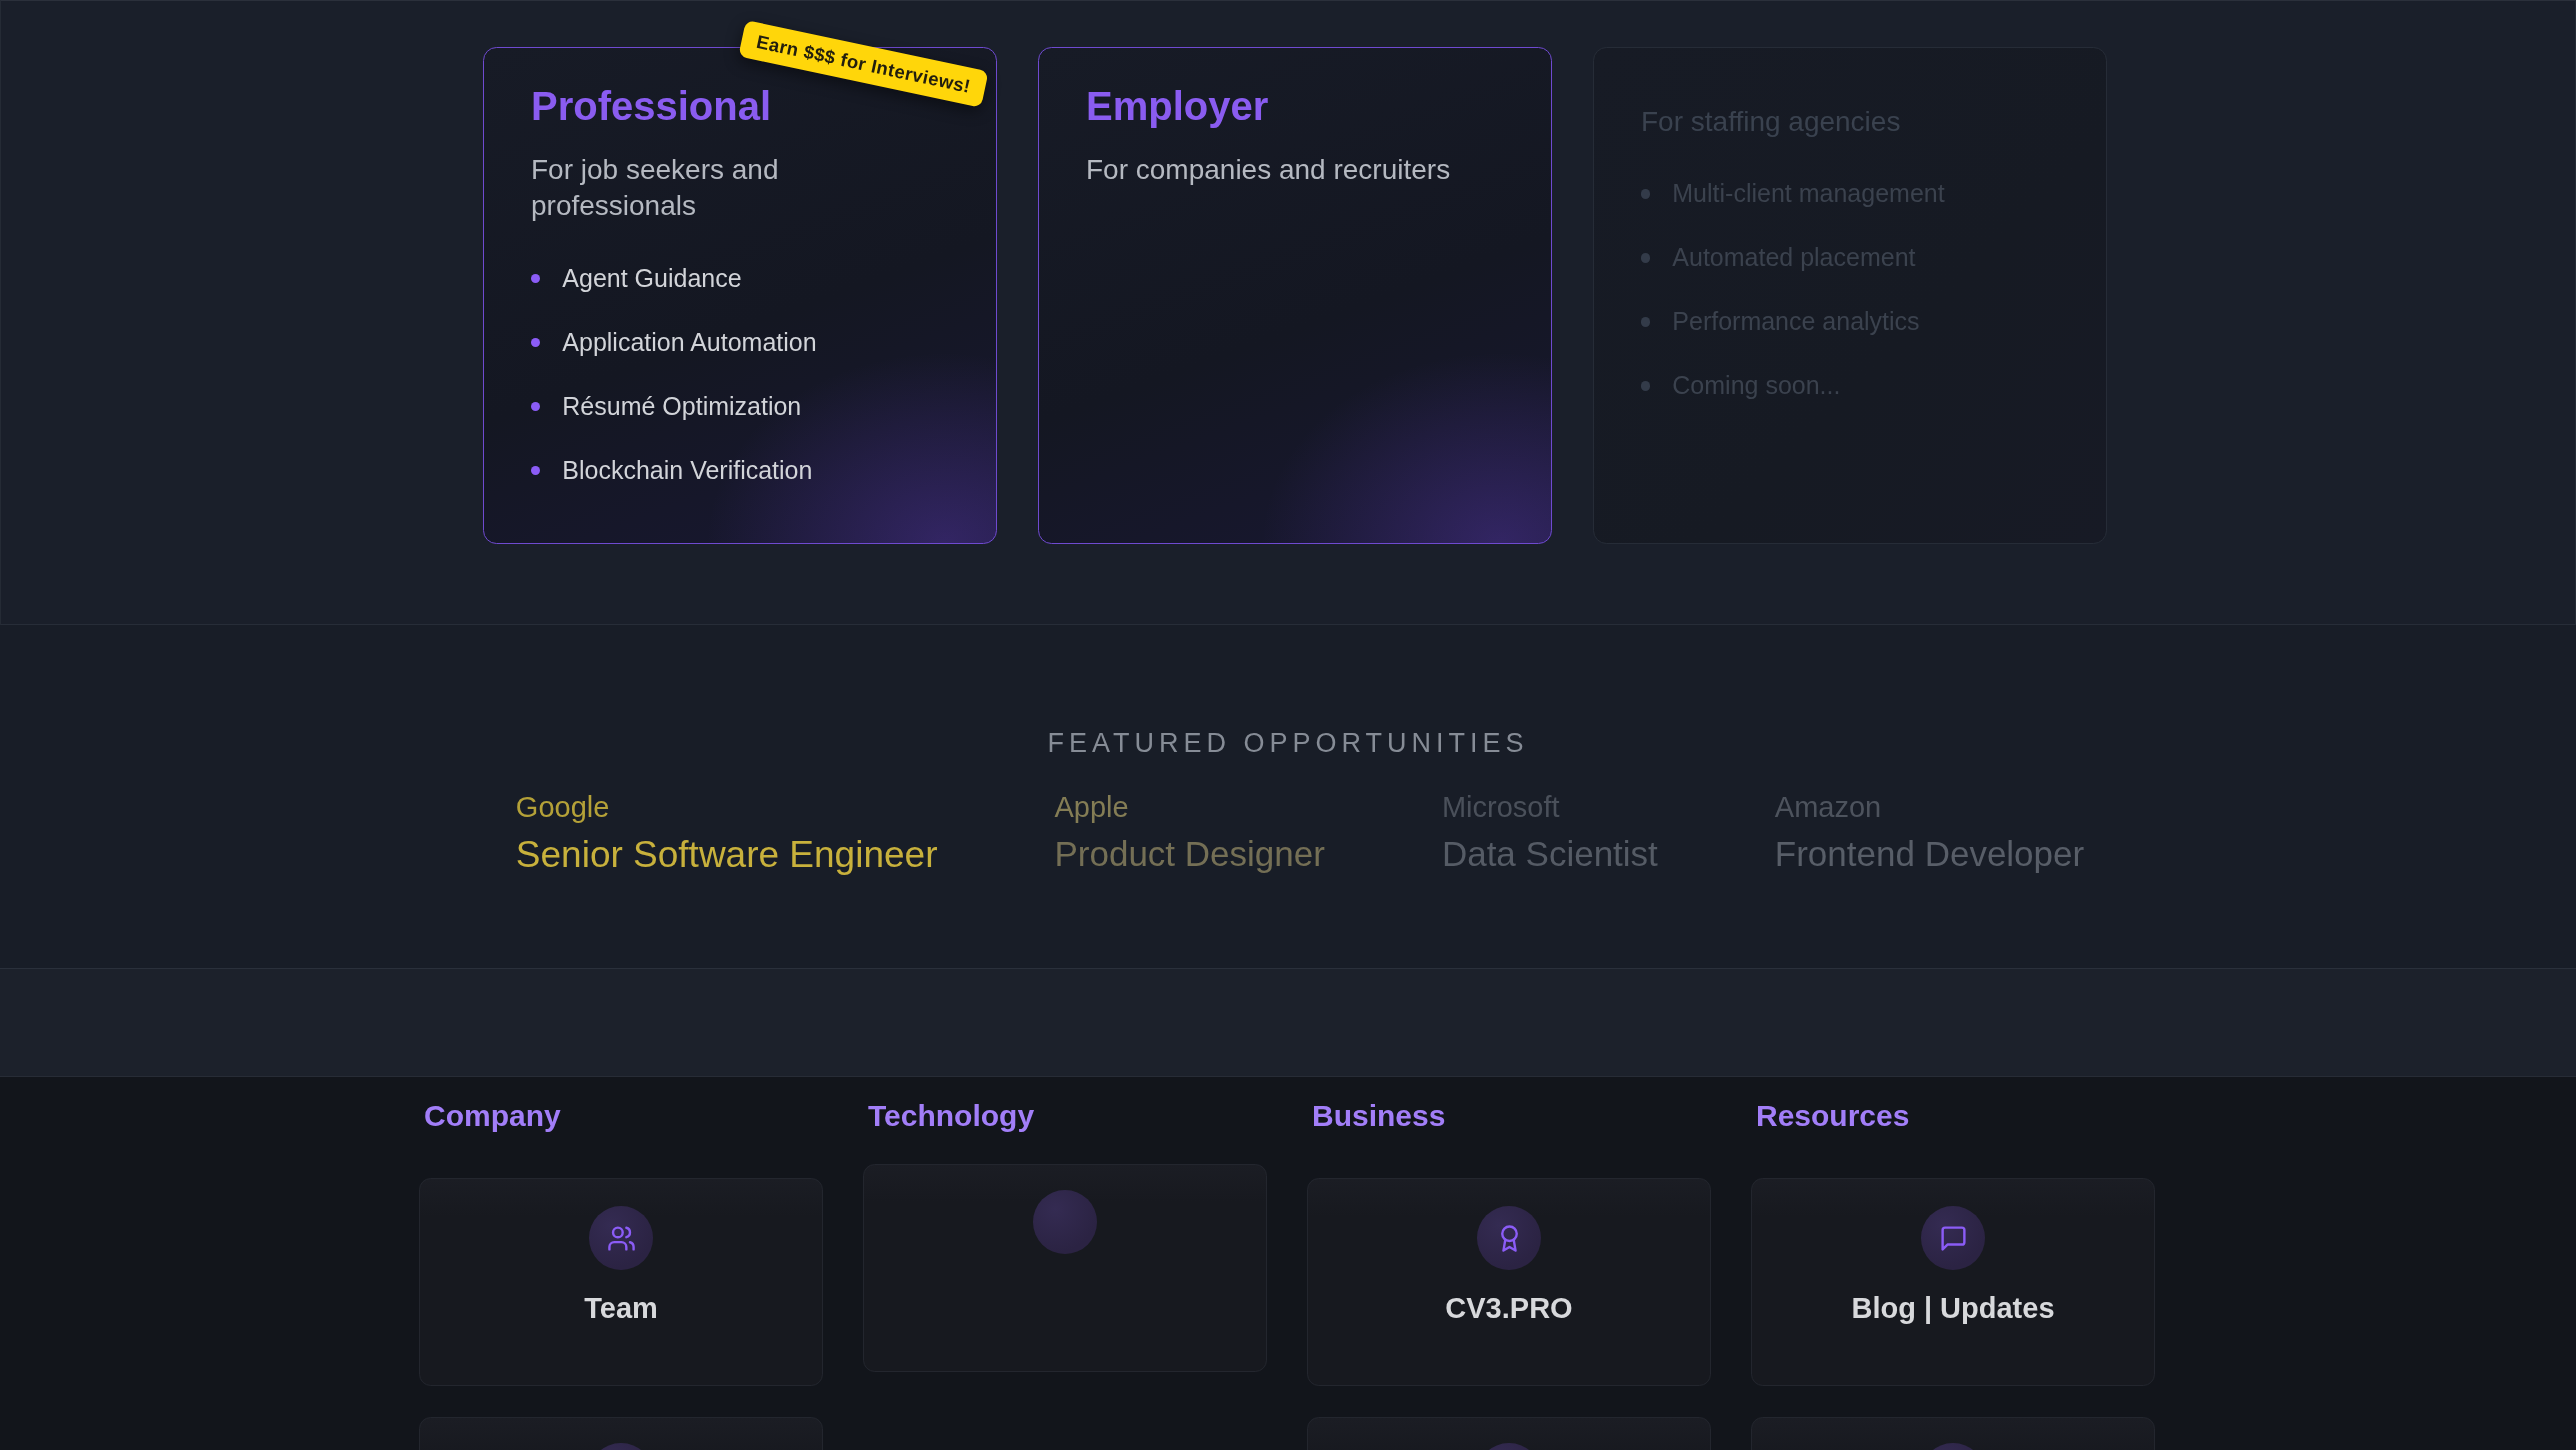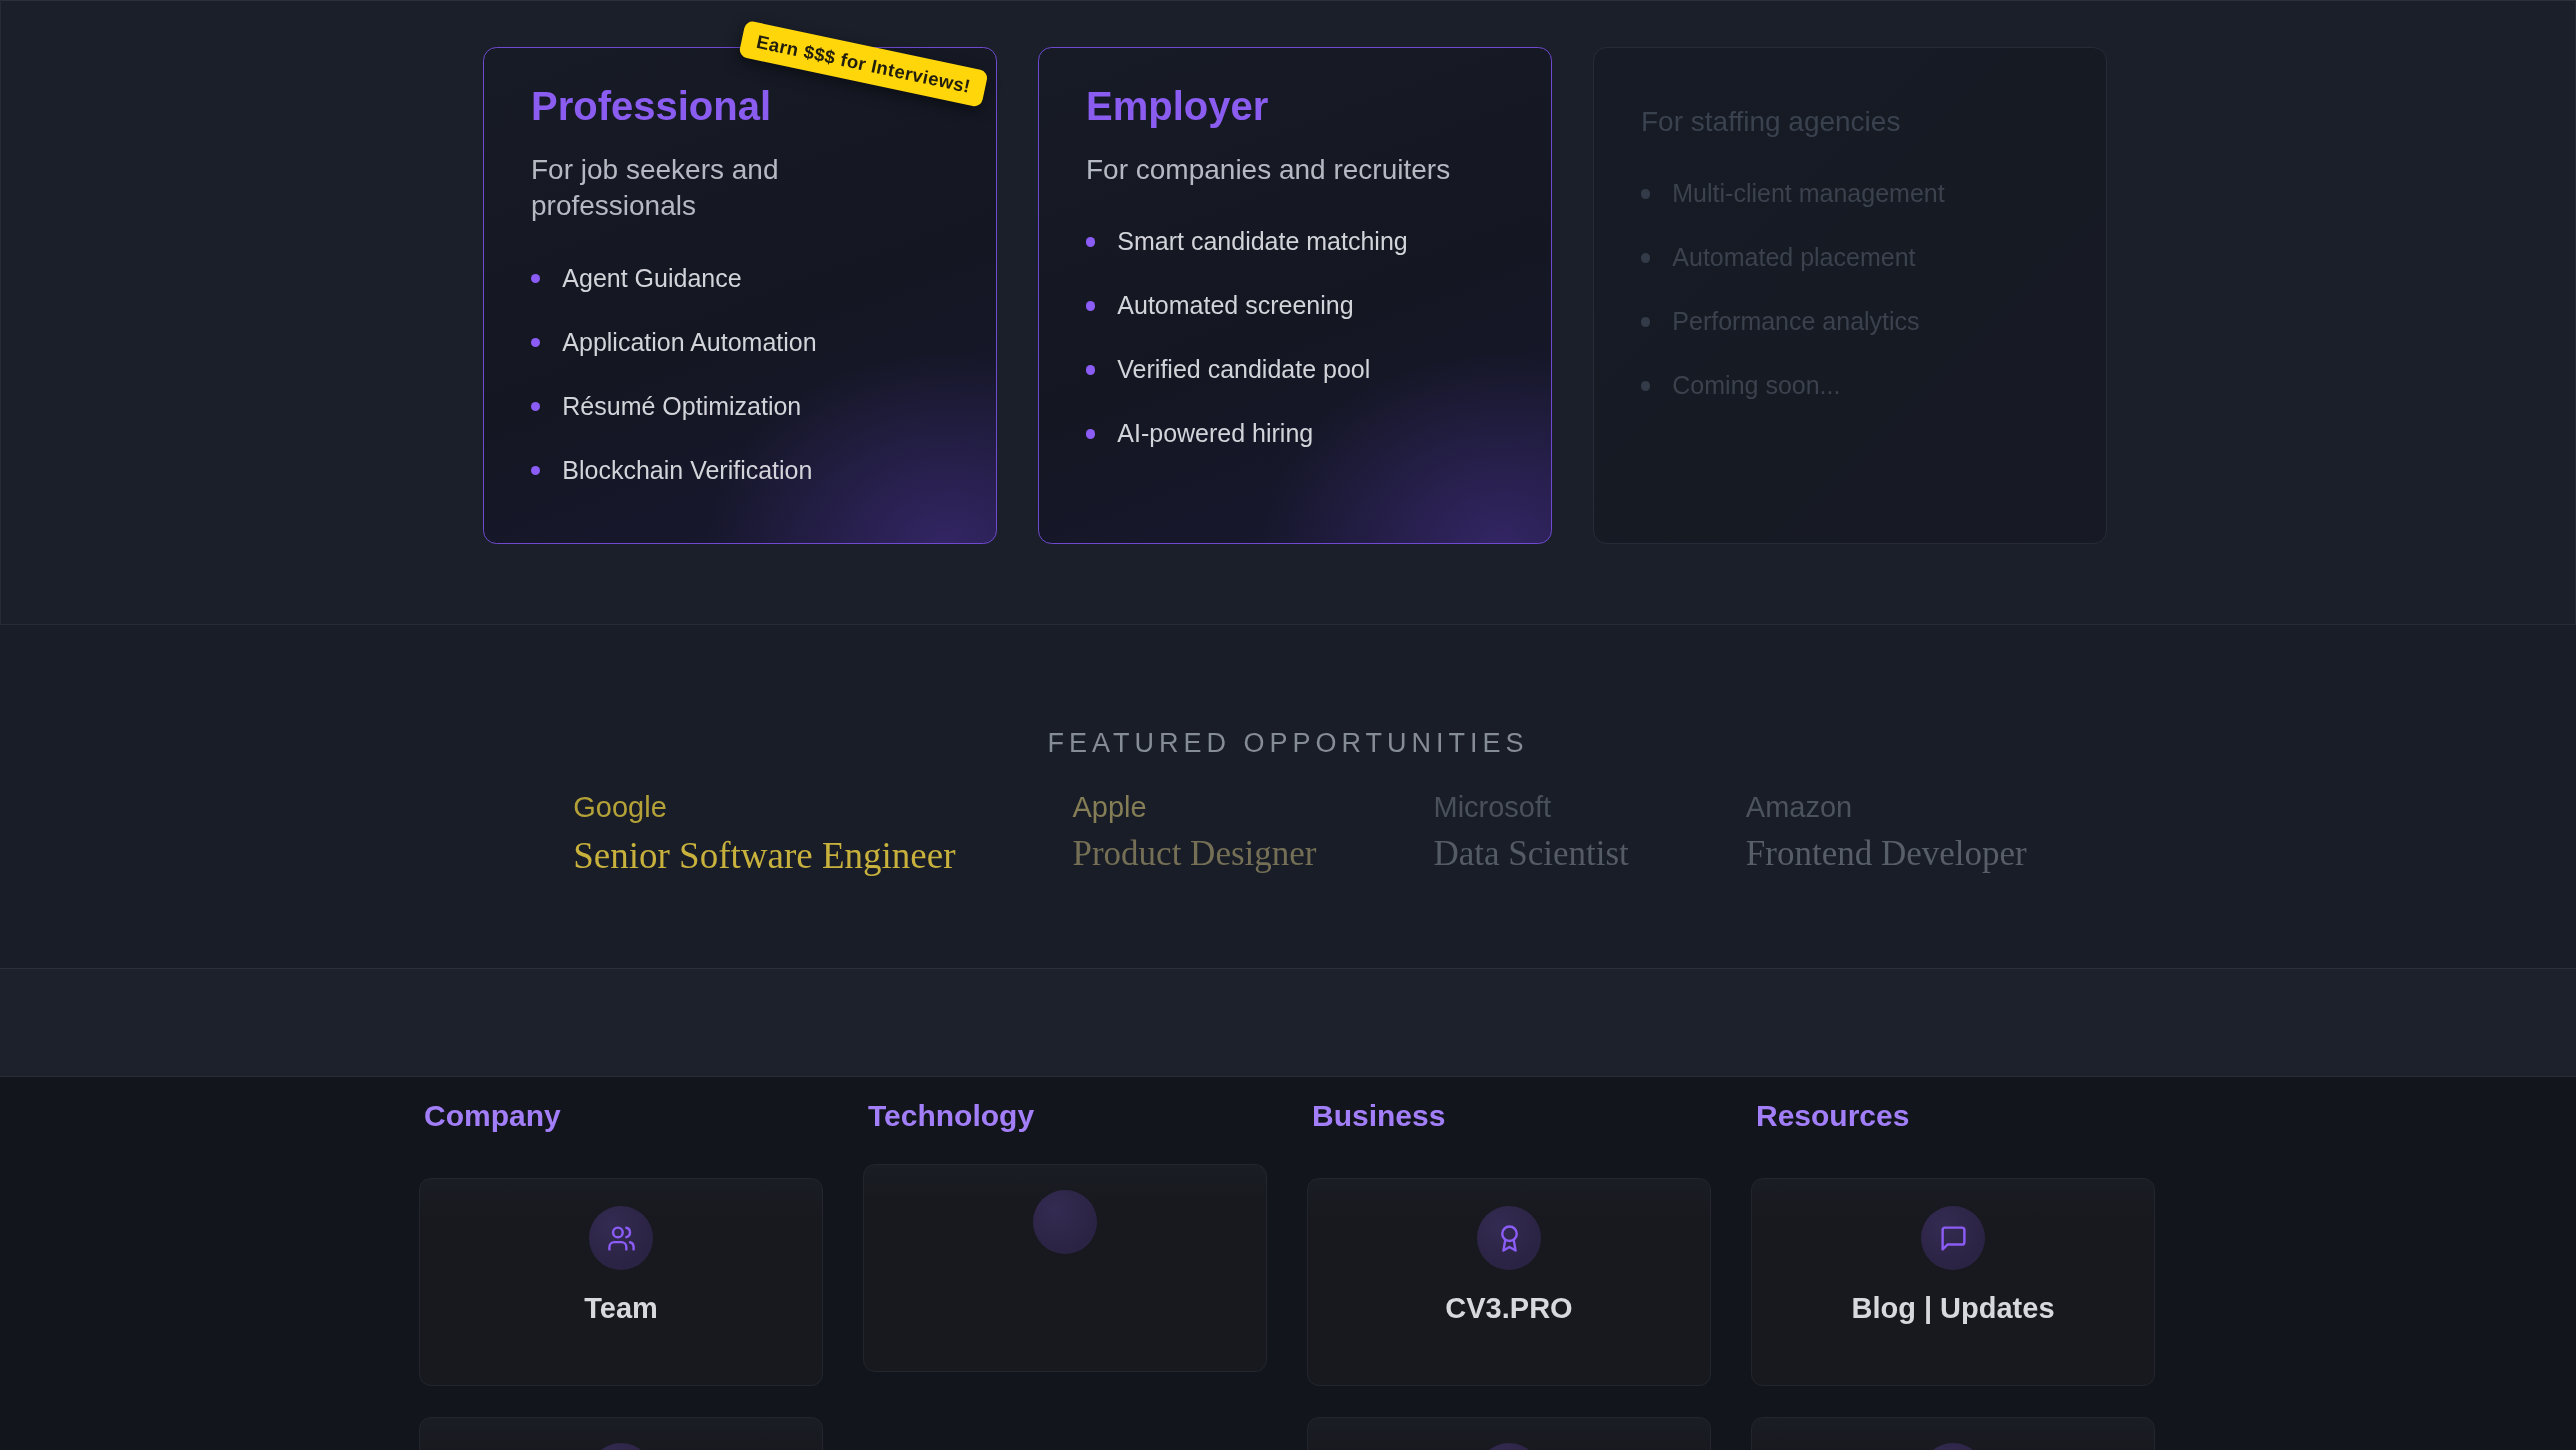--- a/index.html
+++ b/index.html
@@ -58,21 +58,21 @@
     position:relative;height:343px;box-sizing:border-box;
     background:#181d27;text-align:center;
   }
   .featured-title{
     padding-top:103px;font-size:27px;letter-spacing:5px;
     color:#868c96;font-weight:normal;
   }
   .jobs{display:flex;justify-content:center;gap:93px;margin-top:32px;}
   .job{text-align:left;cursor:pointer;margin-left:24px;}
   .job .company{font-size:29px;margin-bottom:10px;}
-  .job .role{font-size:35px;font-family:Liberation Serif, serif;}
+  .job .role{font-size:35px;}
   .job.j0 .company{color:#b4a138;}
   .job.j0 .role{color:#c8b13c;font-size:37px;}
   .job.j1 .company{color:#847d55;}
   .job.j1 .role{color:#746f55;}
   .job.j2 .company{color:#4a505a;}
   .job.j2 .role{color:#555b65;}
   .job.j3 .company{color:#4d535d;}
   .job.j3 .role{color:#585e68;}
   
   .band{
@@ -133,38 +133,20 @@
           <li>
               <span class="dot"></span>
               <span>Blockchain Verification</span>
             </li>
         </ul>
       </div>
 
       <div class="plan-card">
         <h2>Employer</h2>
         <p class="sub">For companies and recruiters</p>
-        <ul>
-          <li>
-              <span class="dot"></span>
-              <span>Smart candidate matching</span>
-            </li>
-          <li>
-              <span class="dot"></span>
-              <span>Automated screening</span>
-            </li>
-          <li>
-              <span class="dot"></span>
-              <span>Verified candidate pool</span>
-            </li>
-          <li>
-              <span class="dot"></span>
-              <span>AI-powered hiring</span>
-            </li>
-        </ul>
       </div>
 
       <div class="plan-card disabled">
         <p class="sub">For staffing agencies</p>
         <ul>
           <li>
               <span class="dot"></span>
               <span>Multi-client management</span>
             </li>
           <li>

